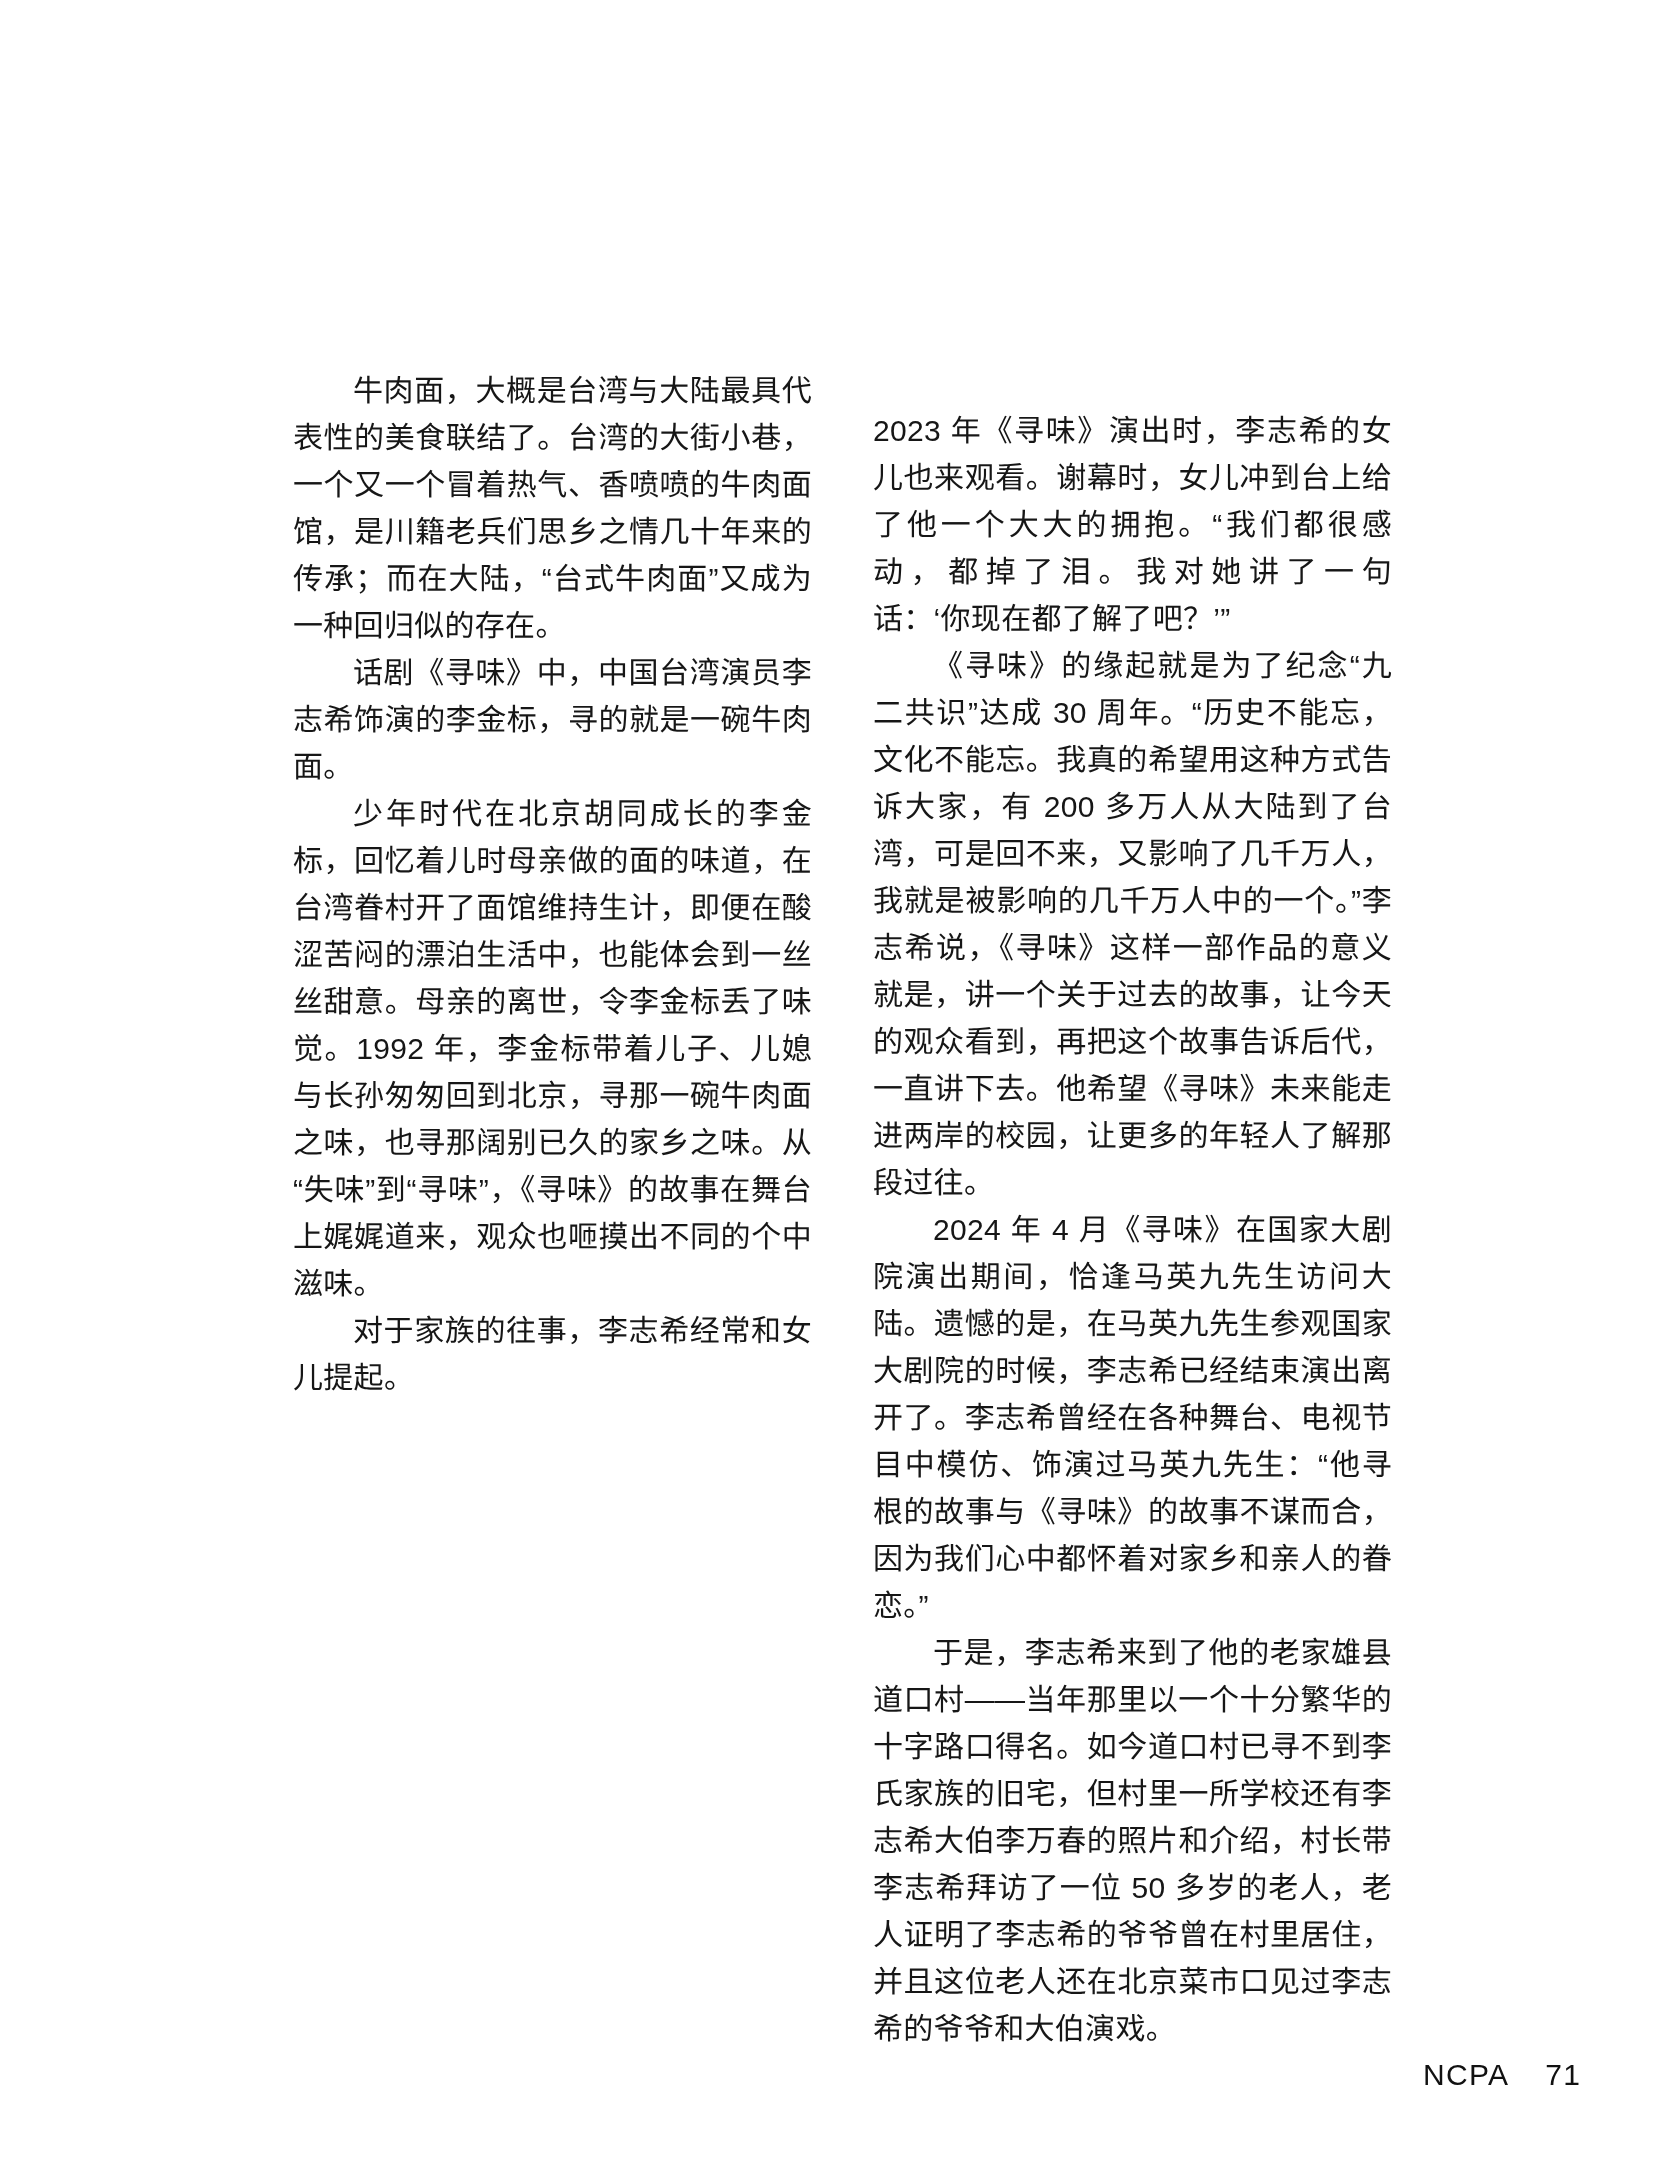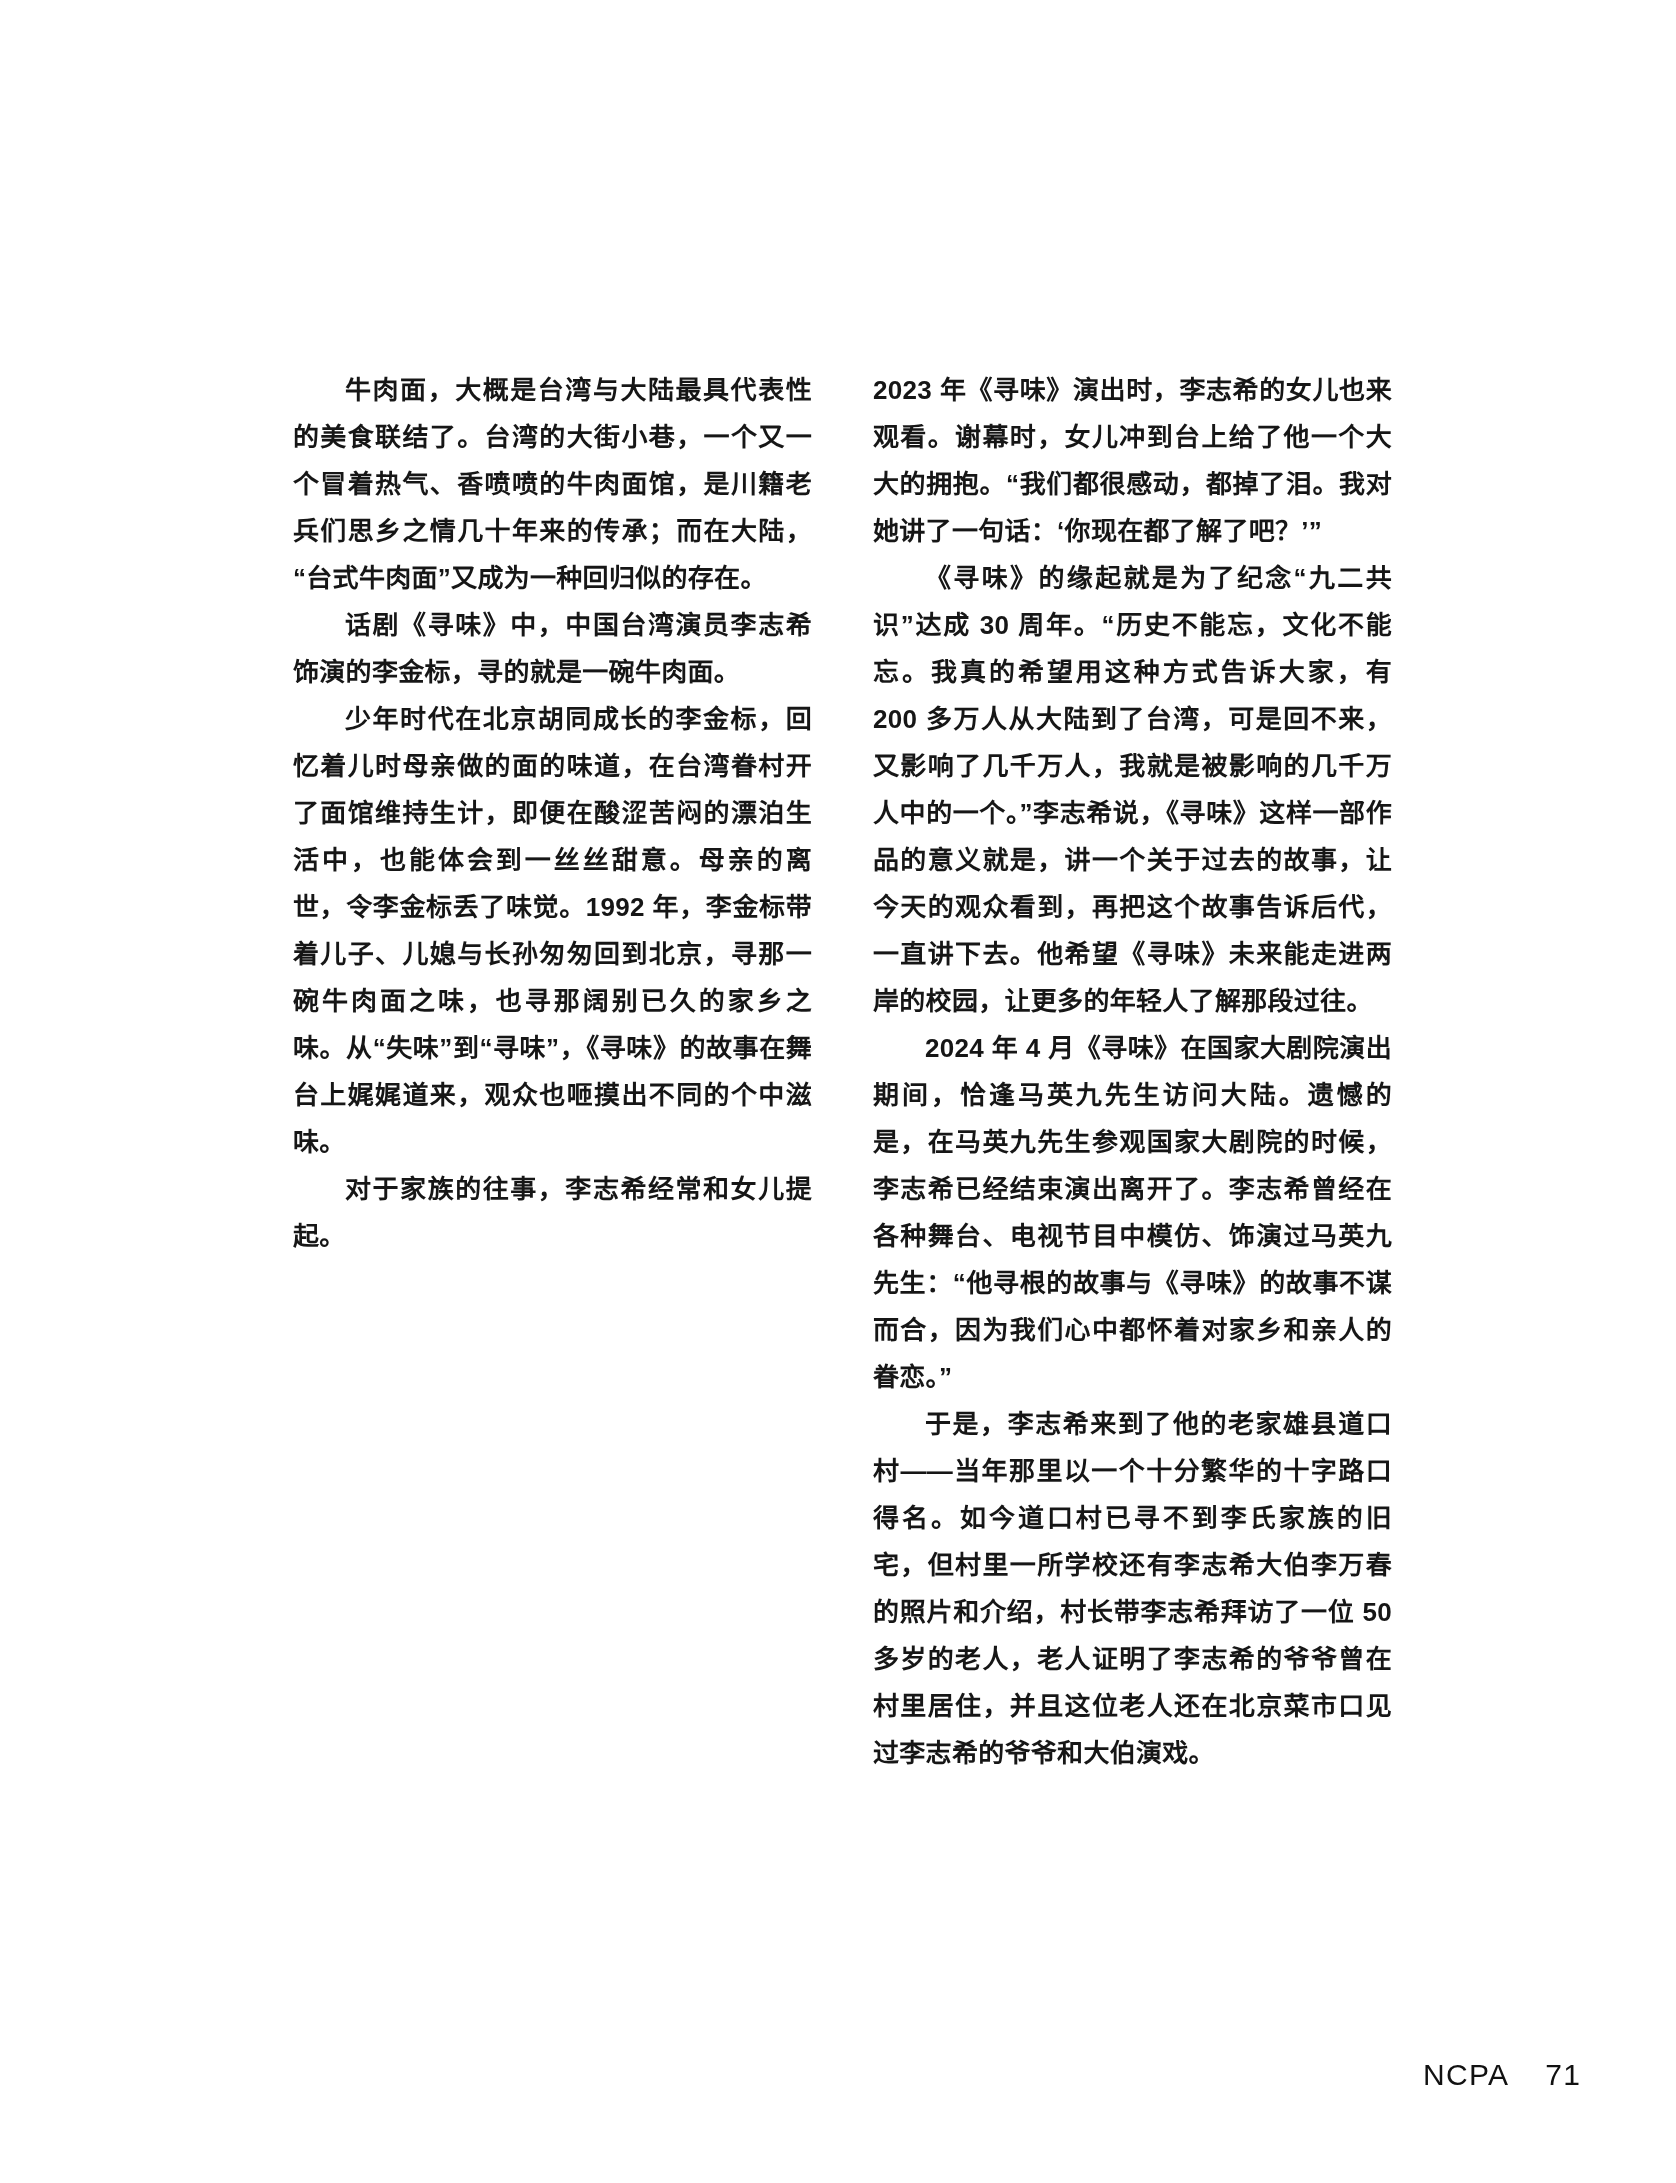--- a/index.html
+++ b/index.html
@@ -21,30 +21,30 @@
     display: flex;
     gap: 61px;
   }
   .column {
     width: 519px;
     flex: 0 0 519px;
   }
   .column p {
     margin: 0;
     font-family: "Liberation Sans", sans-serif;
-    font-size: 26px;
+    font-size: 30px;
     line-height: 47px;
     color: #161616;
     text-align: justify;
     text-indent: 2em;
     letter-spacing: 0.3px;
-    font-weight: bold;
   }
   .column p.no-indent {
     text-indent: 0;
+    margin-top: 40px;
   }
   .page-footer {
     position: absolute;
     left: 1423px;
     top: 2058px;
     font-family: "Liberation Sans", sans-serif;
     font-size: 30px;
     font-weight: 400;
     color: #111111;
     letter-spacing: 1.3px;

